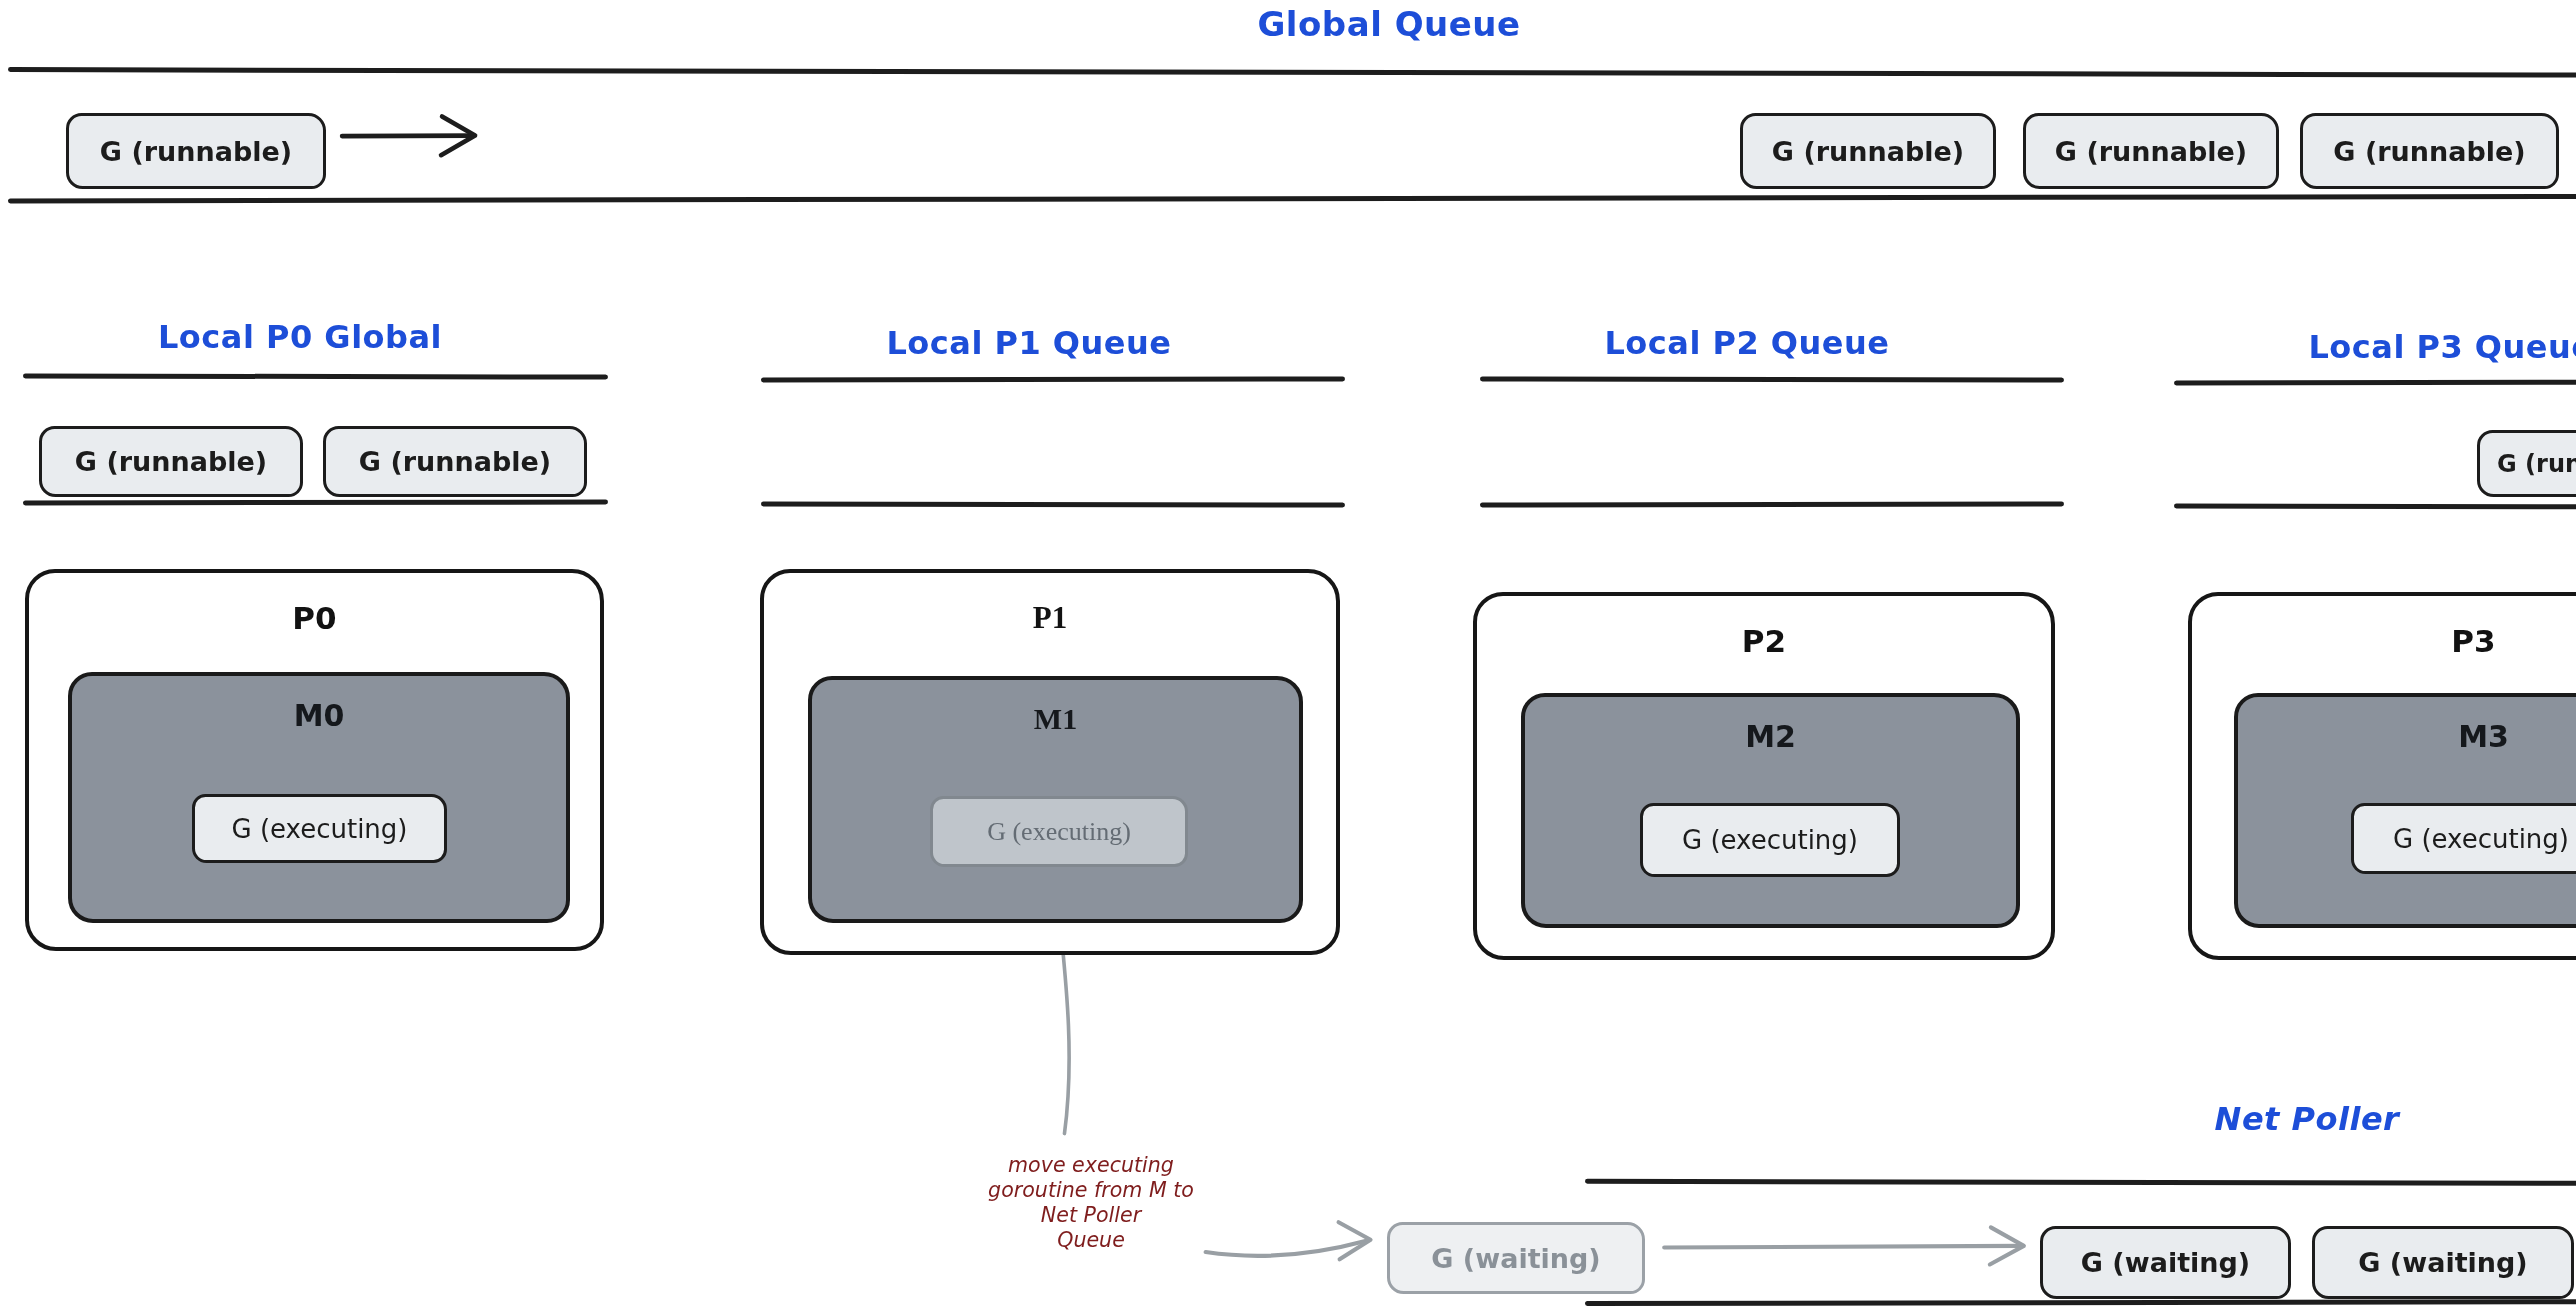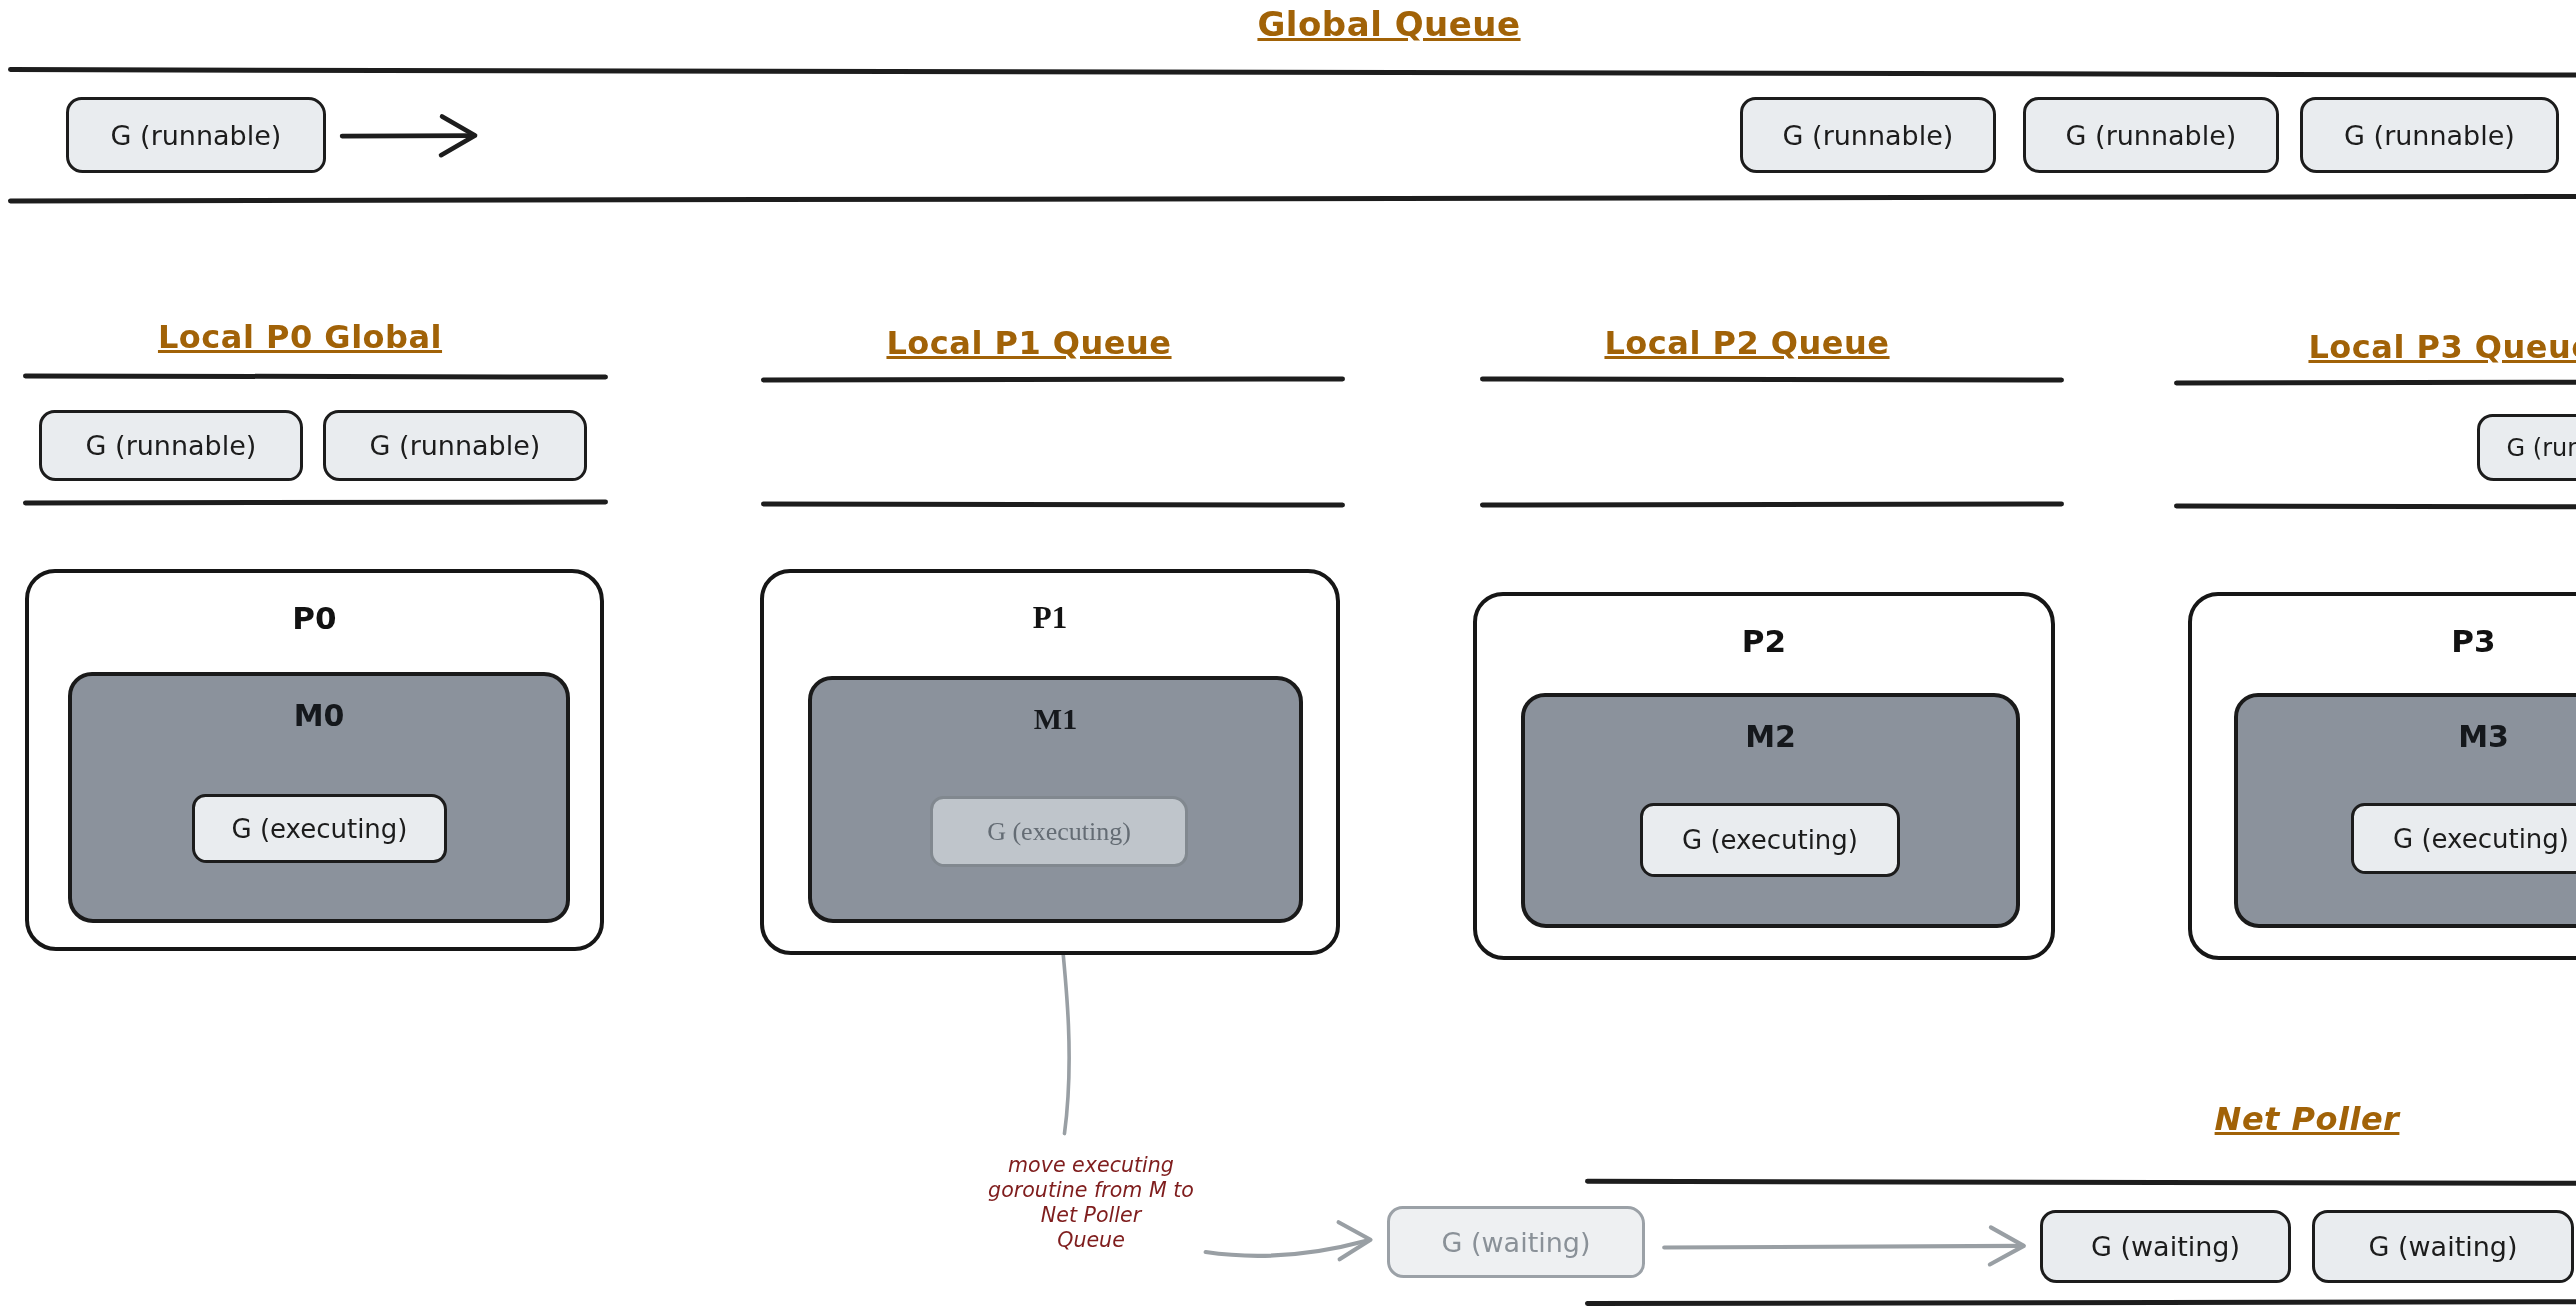--- a/index.html
+++ b/index.html
@@ -24,36 +24,36 @@
   
   .gbox {
     position: absolute;
     background: #e9ecef;
     border: 3.6px solid #1c1c1c;
     border-radius: 15.5px 17.5px 14.4px 16.5px;
     display: flex;
     align-items: center;
     justify-content: center;
     font-size: 27px;
-    font-weight: 400;
+    font-weight: 700;
     color: #1c1c1c;
     white-space: nowrap;
     box-sizing: border-box;
+    margin-top: 16px;
   }
   .gbox.small { font-size: 24px; }
   
   .title {
     position: absolute;
     transform: translateX(-50%);
     font-size: 32px;
     font-weight: 700;
     white-space: nowrap;
-    color: #a16207;
+    color: #1d4ed8;
     letter-spacing: 0.5px;
-    text-decoration: underline;
   }
   .title.big { font-size: 34px; }
   .title.slant { font-style: italic; }
   
   .pbox {
     position: absolute;
     background: #ffffff;
     border: 4.1px solid #161616;
     border-radius: 30px 32px 29px 31px;
     box-sizing: border-box;

